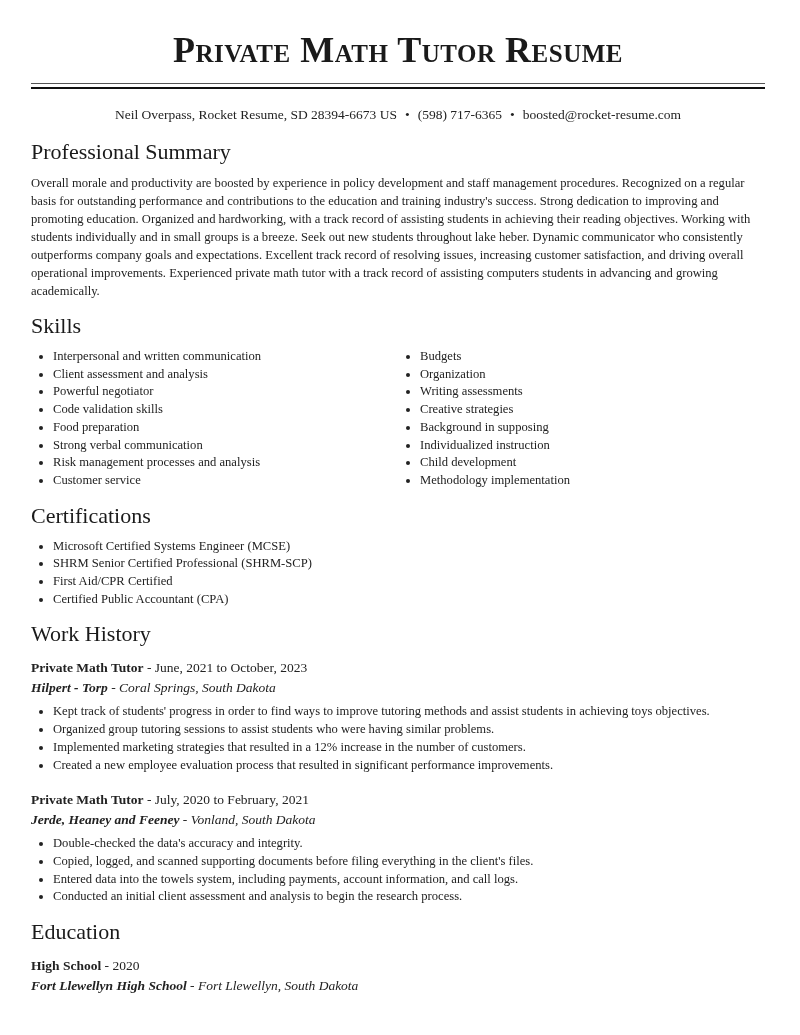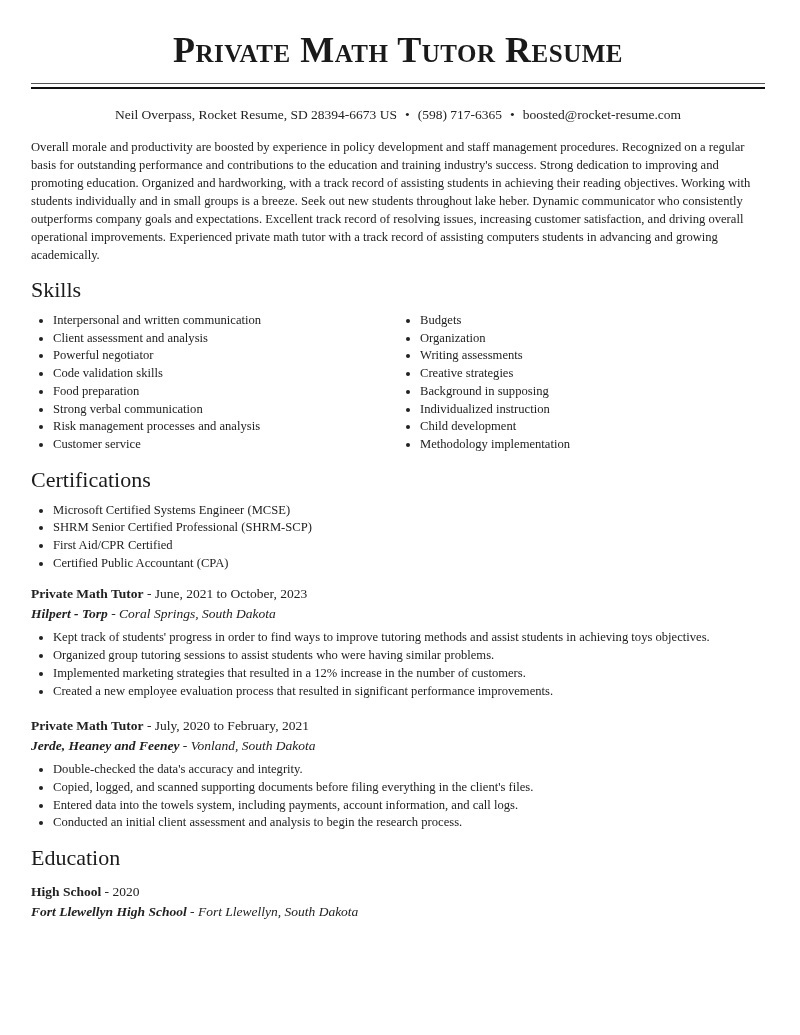--- a/index.html
+++ b/index.html
@@ -55,20 +55,21 @@
   <div class="rule">
     <div class="thin"></div>
     <div class="thick"></div>
   </div>
 
   <div class="contact">
     <span>Neil Overpass, Rocket Resume, SD 28394-6673 US</span><span class="sep">•</span><span>(598) 717-6365</span><span class="sep">•</span><span>boosted@rocket-resume.com</span>
   </div>
 
   <section class="summary">
+    <h2>Professional Summary</h2>
     <p>Overall morale and productivity are boosted by experience in policy development and staff management procedures. Recognized on a regular basis for outstanding performance and contributions to the education and training industry's success. Strong dedication to improving and promoting education. Organized and hardworking, with a track record of assisting students in achieving their reading objectives. Working with students individually and in small groups is a breeze. Seek out new students throughout lake heber. Dynamic communicator who consistently outperforms company goals and expectations. Excellent track record of resolving issues, increasing customer satisfaction, and driving overall operational improvements. Experienced private math tutor with a track record of assisting computers students in advancing and growing academically.</p>
   </section>
 
   <section class="skills">
     <h2>Skills</h2>
     <div class="skills-cols">
       <ul>
         <li>Interpersonal and written communication</li>
         <li>Client assessment and analysis</li>
         <li>Powerful negotiator</li>
@@ -95,20 +96,21 @@
     <h2>Certifications</h2>
     <ul>
       <li>Microsoft Certified Systems Engineer (MCSE)</li>
       <li>SHRM Senior Certified Professional (SHRM-SCP)</li>
       <li>First Aid/CPR Certified</li>
       <li>Certified Public Accountant (CPA)</li>
     </ul>
   </section>
 
   <section class="work">
+    <h2>Work History</h2>
 
     <div class="job">
       <div class="job-head"><span class="b">Private Math Tutor</span><span> - June, 2021 to October, 2023</span></div>
       <div class="job-sub"><span class="b">Hilpert - Torp</span><span> - Coral Springs, South Dakota</span></div>
       <ul>
         <li>Kept track of students' progress in order to find ways to improve tutoring methods and assist students in achieving toys objectives.</li>
         <li>Organized group tutoring sessions to assist students who were having similar problems.</li>
         <li>Implemented marketing strategies that resulted in a 12% increase in the number of customers.</li>
         <li>Created a new employee evaluation process that resulted in significant performance improvements.</li>
       </ul>

